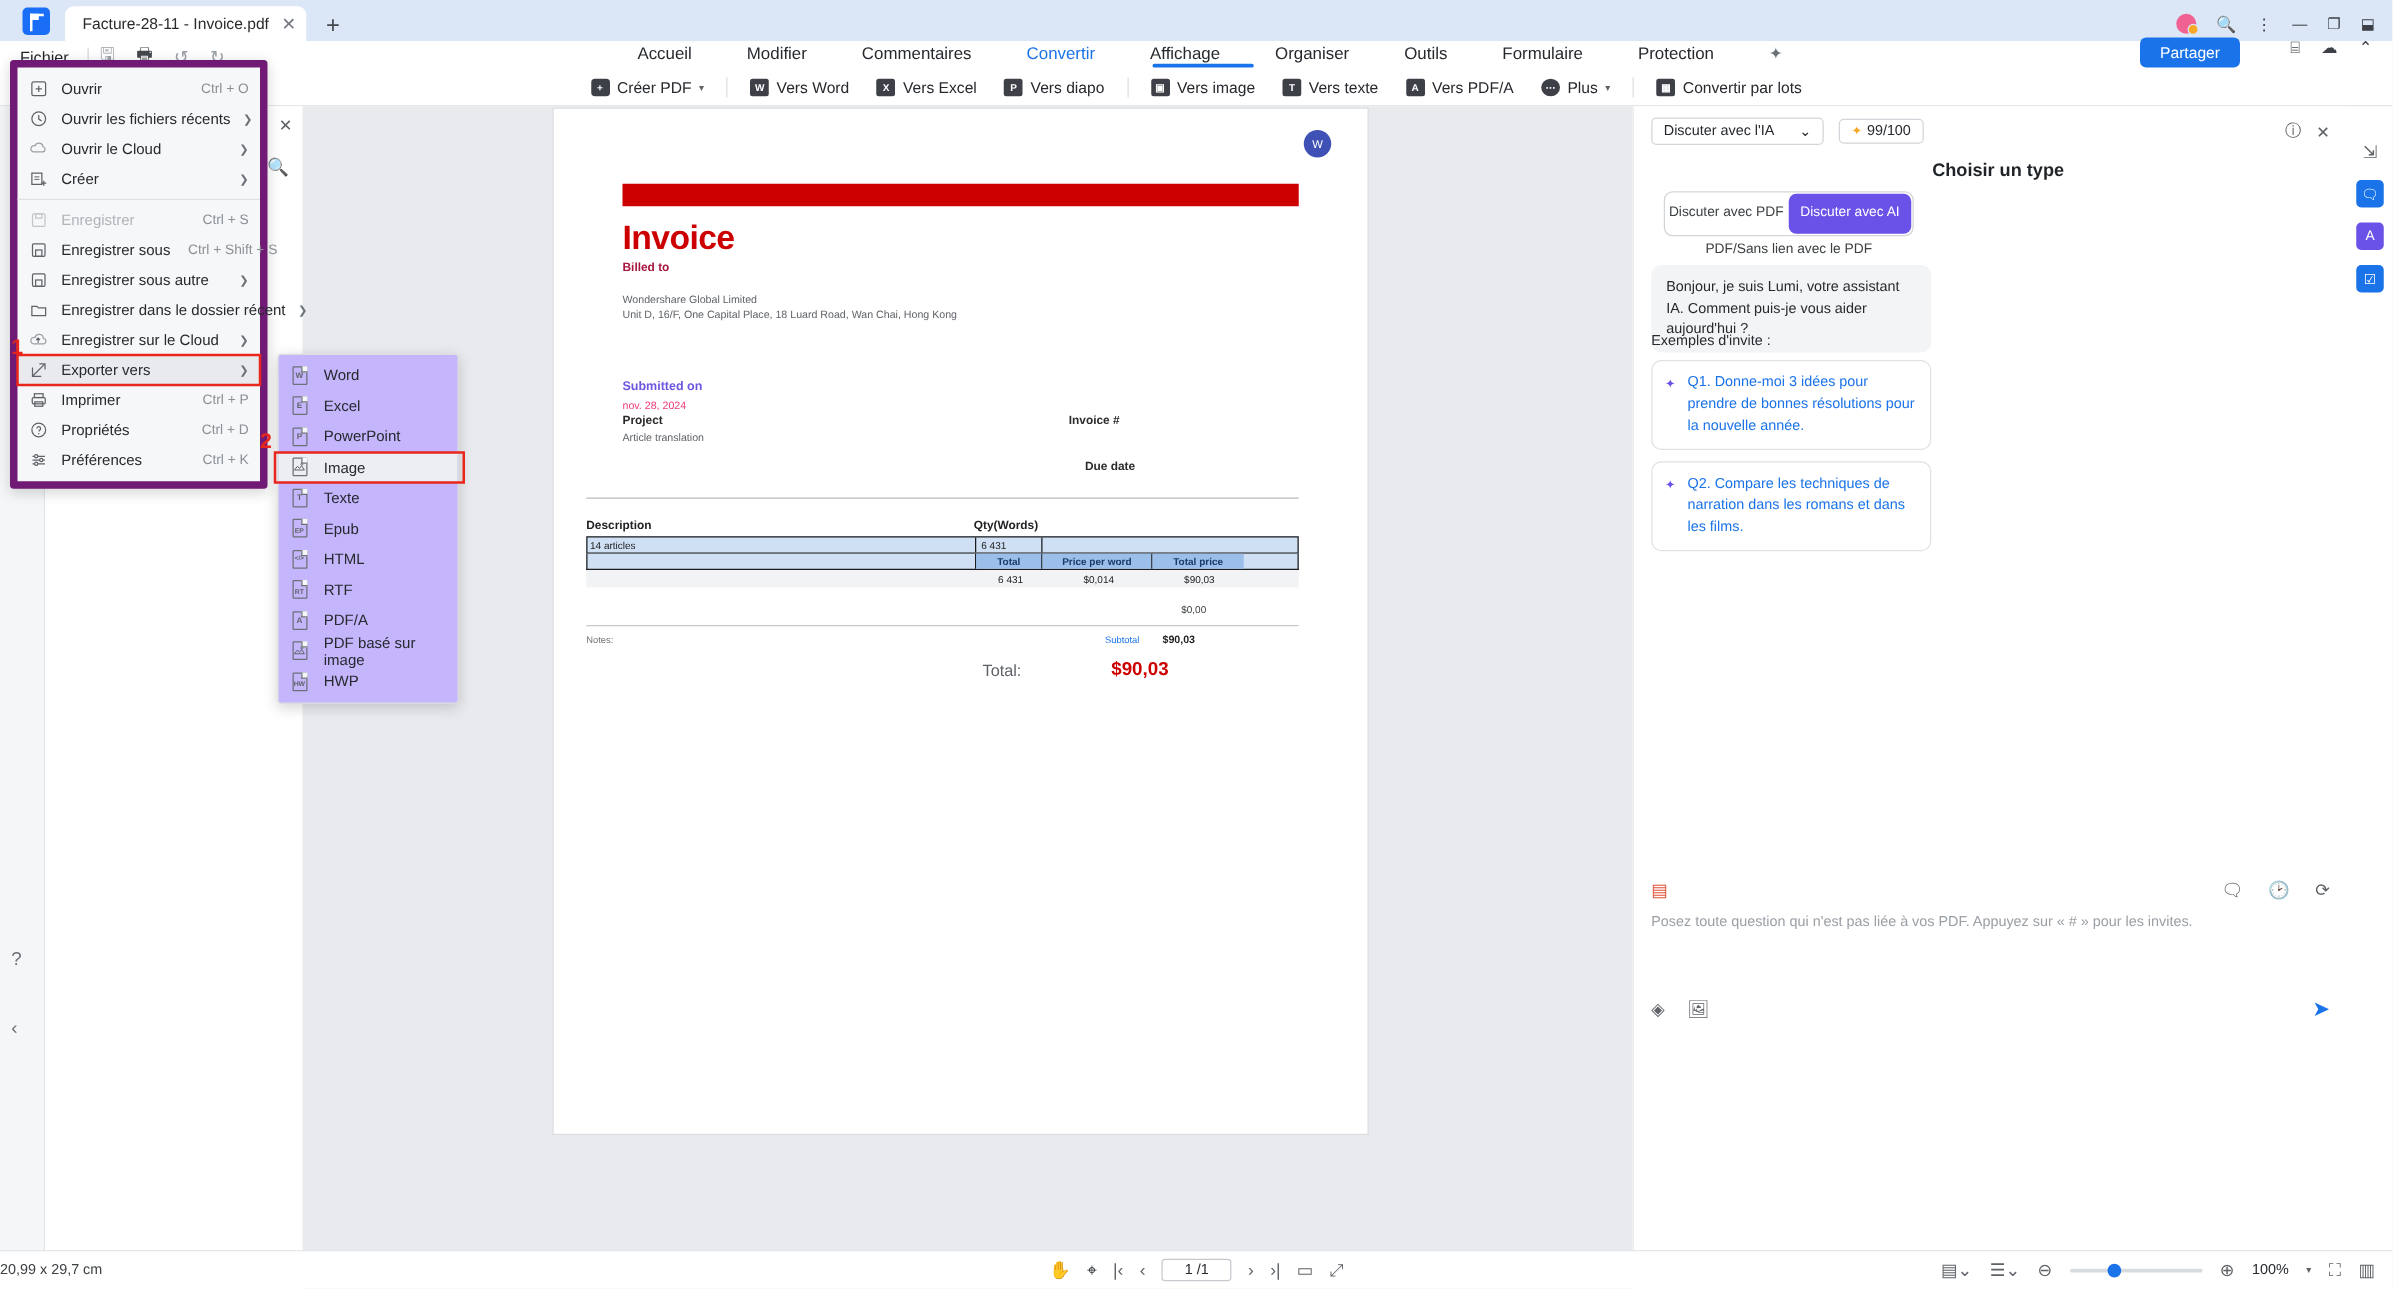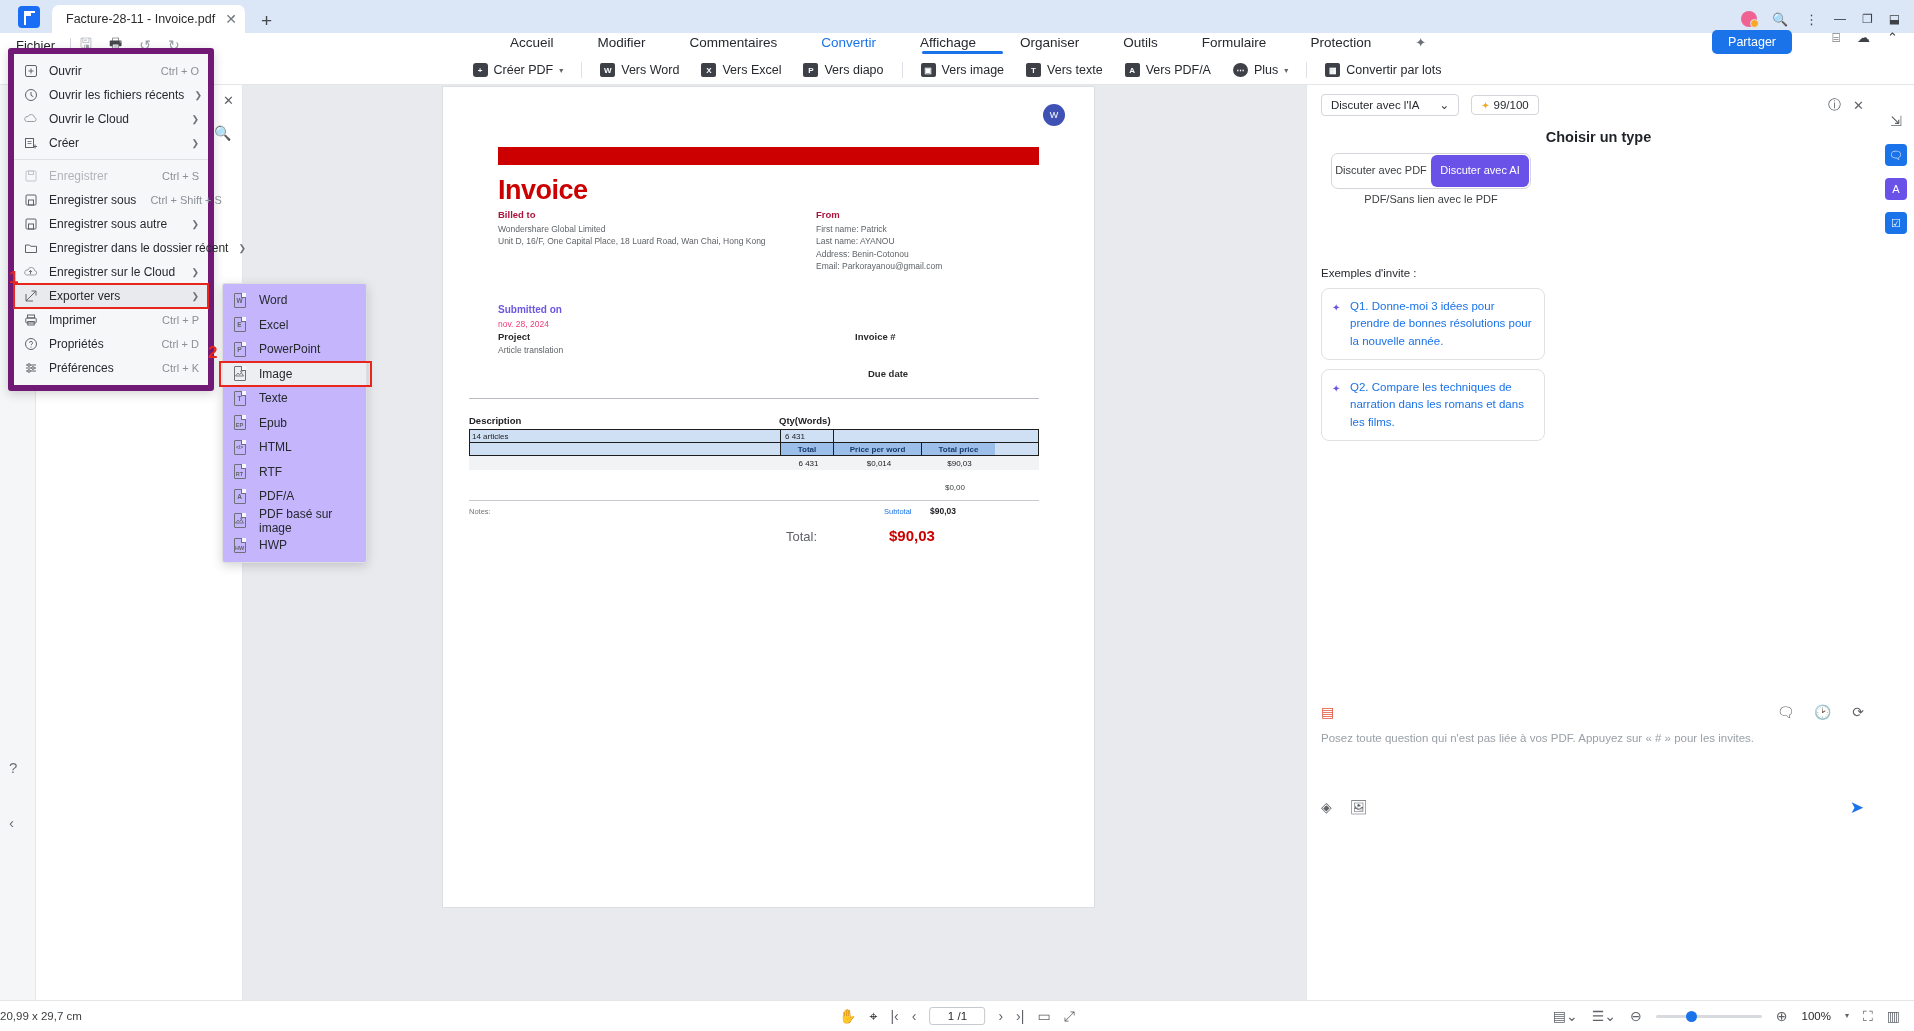--- a/index.html
+++ b/index.html
@@ -525,31 +525,24 @@
 
   <div class="viewer">
     <div class="page">
       <div class="wm">W</div>
 
       <div class="inv-bar"></div>
       <div class="inv-title">Invoice</div>
 
       <div class="billed">
         <div class="lbl-mag">Billed to</div>
-        <div class="txt-grey" style="margin-top:3px">Wondershare Global Limited</div>
+        <div class="txt-grey" style="margin-top:13px">Wondershare Global Limited</div>
         <div class="txt-grey">Unit D, 16/F, One Capital Place, 18 Luard Road, Wan Chai, Hong Kong</div>
       </div>
 
-      <div class="from">
-        <div class="lbl-mag">From</div>
-        <div class="txt-grey" style="margin-top:3px">First name: Patrick</div>
-        <div class="txt-grey">Last name: AYANOU</div>
-        <div class="txt-grey">Address: Benin-Cotonou</div>
-        <div class="txt-grey">Email: Parkorayanou@gmail.com</div>
-      </div>
 
       <div class="sub-on">Submitted on</div>
       <div class="sub-date">nov. 28, 2024</div>
       <div class="proj">
         <div class="lbl-dark">Project</div>
         <div class="txt-grey" style="margin-top:2px">Article translation</div>
       </div>
       <div class="inv-num">Invoice #</div>
       <div class="due-date">Due date</div>
 
@@ -603,20 +596,21 @@
     </div>
 
     <div class="ai-h2">Choisir un type</div>
 
     <div class="seg">
       <div class="seg-opt">Discuter avec PDF</div>
       <div class="seg-opt on">Discuter avec AI</div>
     </div>
     <div class="seg-note">PDF/Sans lien avec le PDF</div>
 
+    <div class="greet">Bonjour, je suis Lumi, votre assistant IA. Comment puis-je vous aider aujourd'hui ?</div>
     <div class="ex-title">Exemples d'invite :</div>
 
     <div class="prompt p1">
       <span class="sp">✦</span>
       <span>Q1. Donne-moi 3 idées pour prendre de bonnes résolutions pour la nouvelle année.</span>
     </div>
     <div class="prompt p2">
       <span class="sp">✦</span>
       <span>Q2. Compare les techniques de narration dans les romans et dans les films.</span>
     </div>

